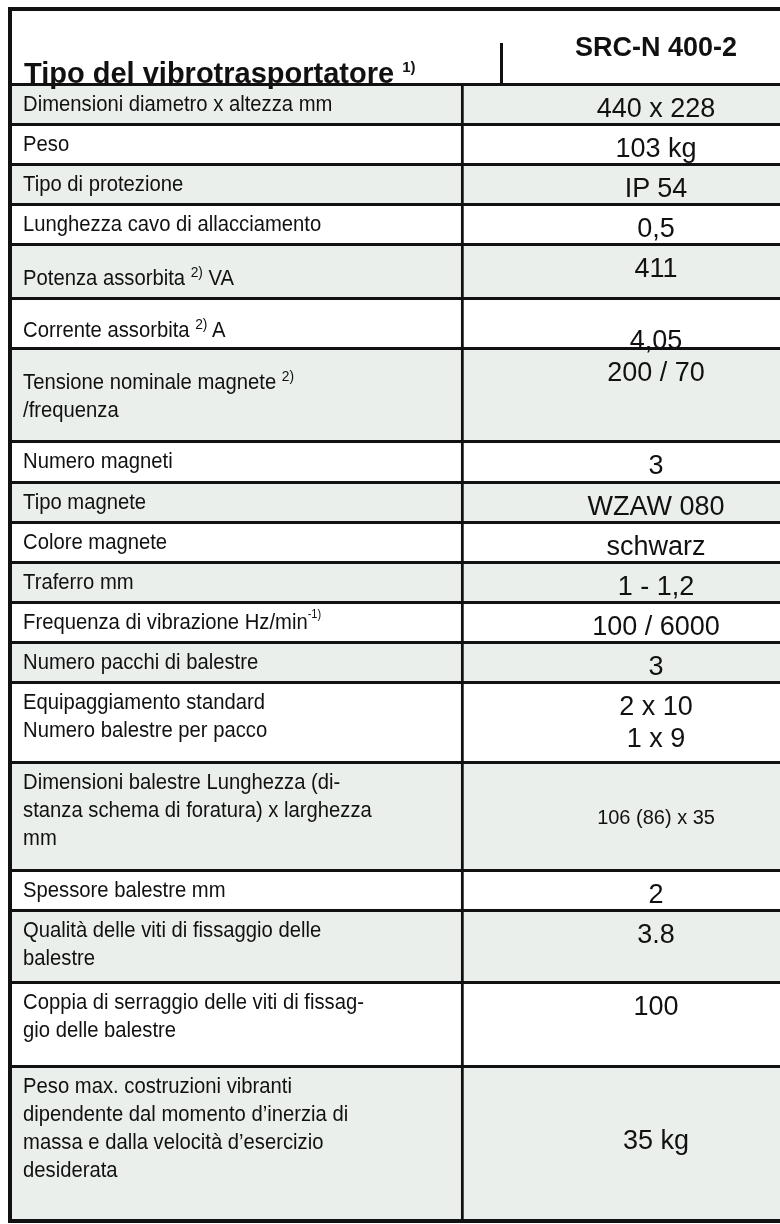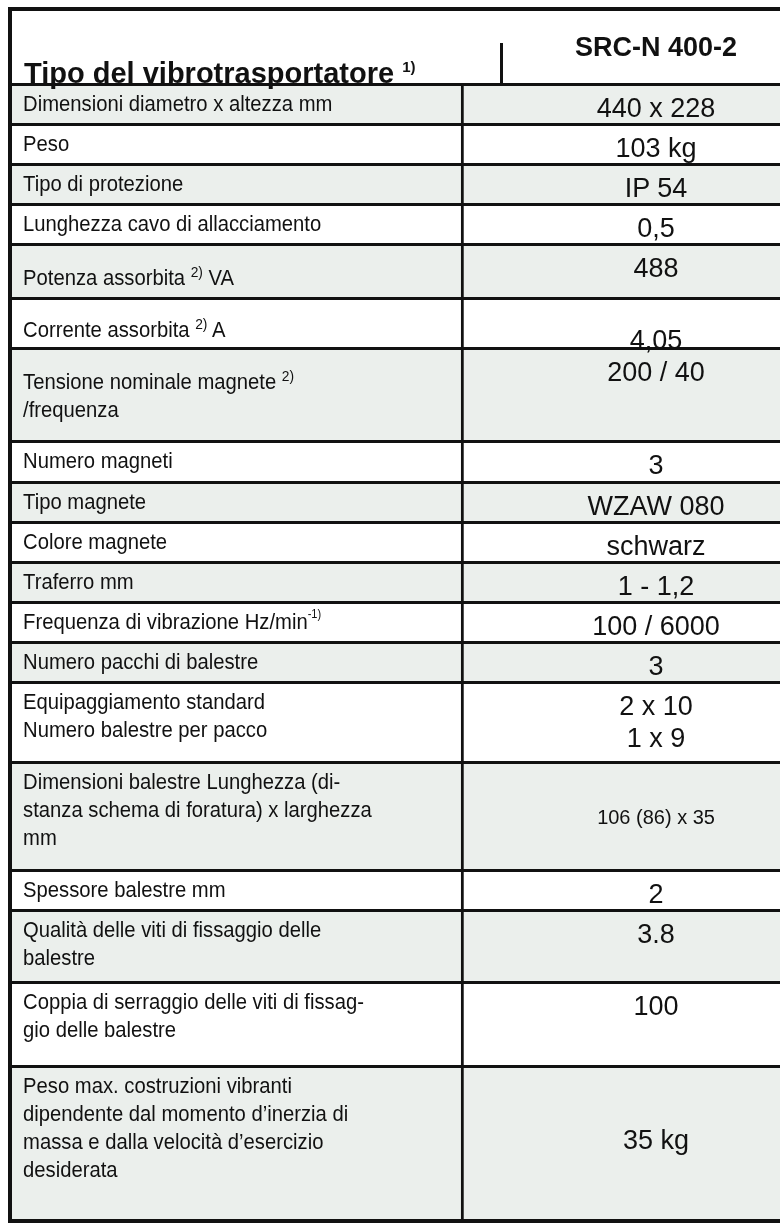--- a/index.html
+++ b/index.html
@@ -62,41 +62,41 @@
     <div class="c2"><span>0,5</span></div>
     <div class="c3"></div>
   </div>
 
   <div class="row grey" style="height:54px">
     <div class="c1" style="padding-top:18px">
       <span>Potenza assorbita</span>
       <sup>2)</sup>
       <span>VA</span>
     </div>
-    <div class="c2"><span>488</span></div>
+    <div class="c2"><span>411</span></div>
     <div class="c3"></div>
   </div>
 
   <div class="row" style="height:50px">
     <div class="c1" style="padding-top:16px">
       <span>Corrente assorbita</span>
       <sup>2)</sup>
       <span>A</span>
     </div>
     <div class="c2" style="padding-top:24px"><span>4,05</span></div>
     <div class="c3"></div>
   </div>
 
   <div class="row grey" style="height:93px">
     <div class="c1" style="padding-top:18px">
       <span>Tensione nominale magnete</span>
       <sup>2)</sup><br>
       <span>/frequenza</span>
     </div>
-    <div class="c2"><span>200 / 40</span></div>
+    <div class="c2"><span>200 / 70</span></div>
     <div class="c3"></div>
   </div>
 
   <div class="row" style="height:41px">
     <div class="c1"><span>Numero magneti</span></div>
     <div class="c2"><span>3</span></div>
     <div class="c3"></div>
   </div>
 
   <div class="row grey" style="height:40px">

